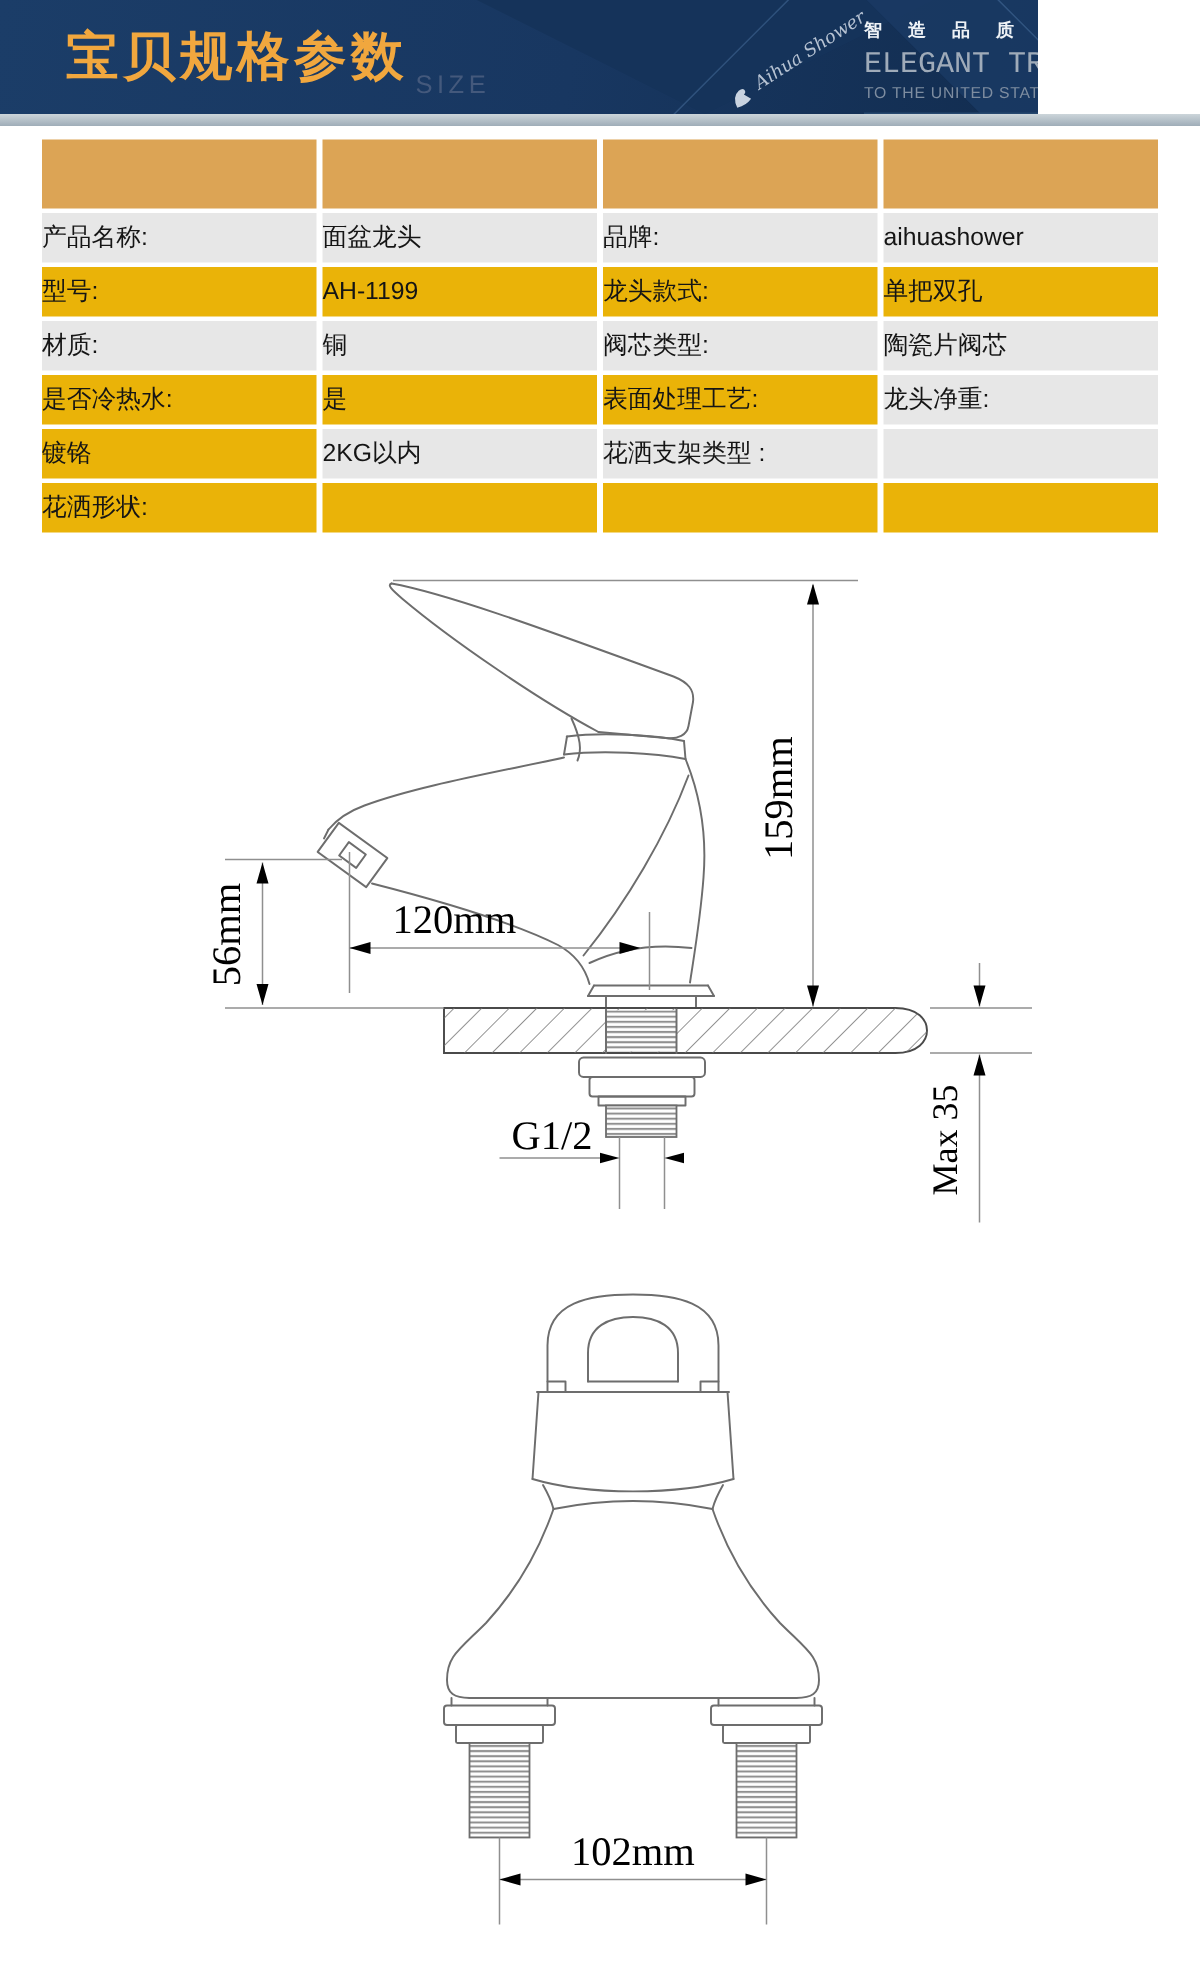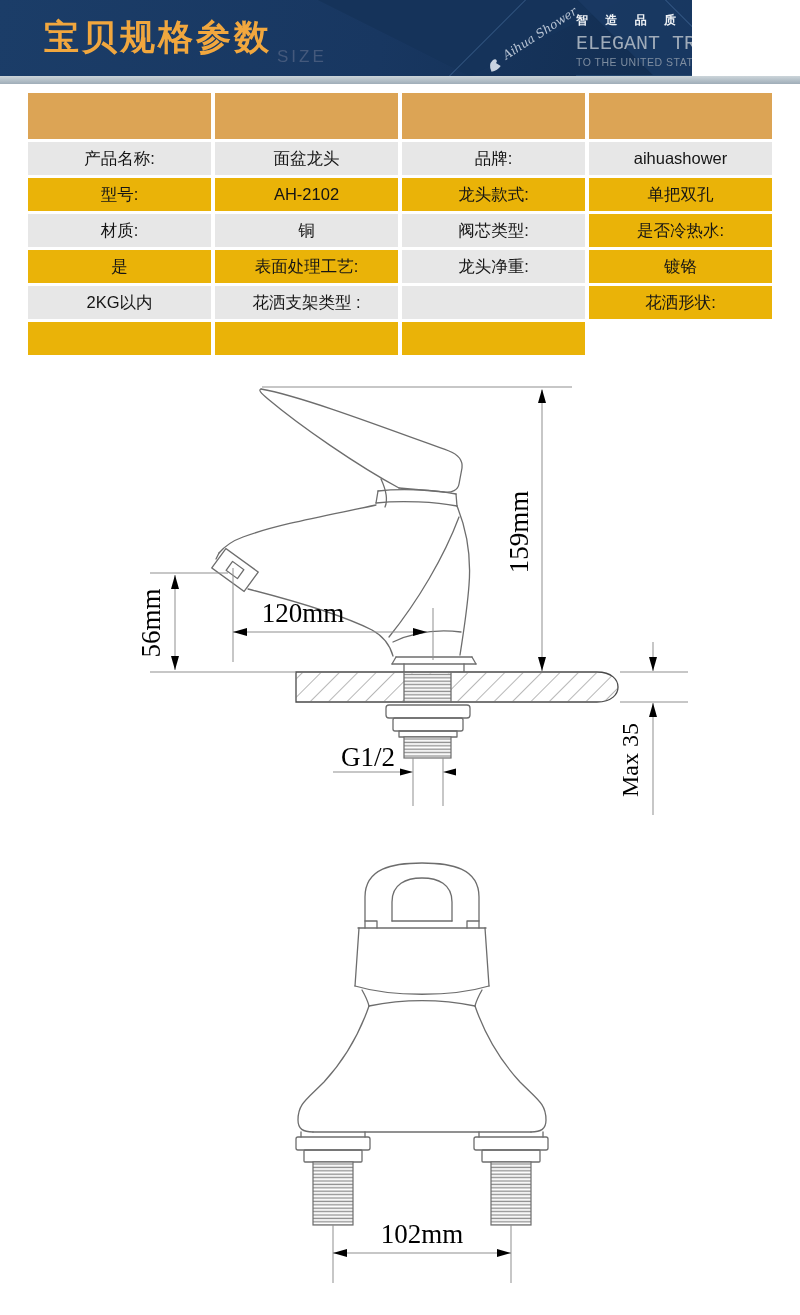--- a/index.html
+++ b/index.html
@@ -35,21 +35,21 @@
           letter-spacing:.5px;margin-top:1px;white-space:nowrap}
   .fineL{height:2px;background:#26486f;margin-top:3px}
   .fl1{width:168px;margin-top:7px}
   .grayBar{position:absolute;left:0;top:76px;width:800px;height:8px;
            background:linear-gradient(#ccd5da,#9fadb8)}
 
   
   .spec{position:absolute;left:28px;top:93px;width:744px;display:grid;
         grid-template-columns:repeat(4,1fr);gap:3px 4px}
   .hc{height:46px;background:#dca455}
-  .cell{height:33px;line-height:33px;text-align:center;font-size:16.5px;
+  .cell{height:33px;line-height:33px;font-size:16.5px;
         color:#151515;overflow:hidden;white-space:nowrap}
   .rl{background:#e7e7e7}
   .rd{background:#eab308}
 
   
   .drawing{position:absolute;left:0;top:360px}
   .oln{fill:none;stroke:#6d6d6d;stroke-width:1.3;stroke-linecap:round;
        stroke-linejoin:round}
   .slabOln{fill:#fff;stroke:#4a4a4a;stroke-width:1.3}
   .thin{stroke:#8f8f8f;stroke-width:1;fill:none}
@@ -91,27 +91,28 @@
     <div class="hc"></div>
     <div class="hc"></div>
     <div class="hc"></div>
 
     <div class="cell rl">产品名称:</div>
     <div class="cell rl">面盆龙头</div>
     <div class="cell rl">品牌:</div>
     <div class="cell rl">aihuashower</div>
 
     <div class="cell rd">型号:</div>
-    <div class="cell rd">AH-2102</div>
+    <div class="cell rd">AH-1199</div>
     <div class="cell rd">龙头款式:</div>
     <div class="cell rd">单把双孔</div>
 
     <div class="cell rl">材质:</div>
     <div class="cell rl">铜</div>
     <div class="cell rl">阀芯类型:</div>
+    <div class="cell rl">陶瓷片阀芯</div>
 
     <div class="cell rd">是否冷热水:</div>
     <div class="cell rd">是</div>
     <div class="cell rd">表面处理工艺:</div>
     <div class="cell rl">龙头净重:</div>
 
     <div class="cell rd">镀铬</div>
     <div class="cell rl">2KG以内</div>
     <div class="cell rl">花洒支架类型 :</div>
     <div class="cell rl"></div>

